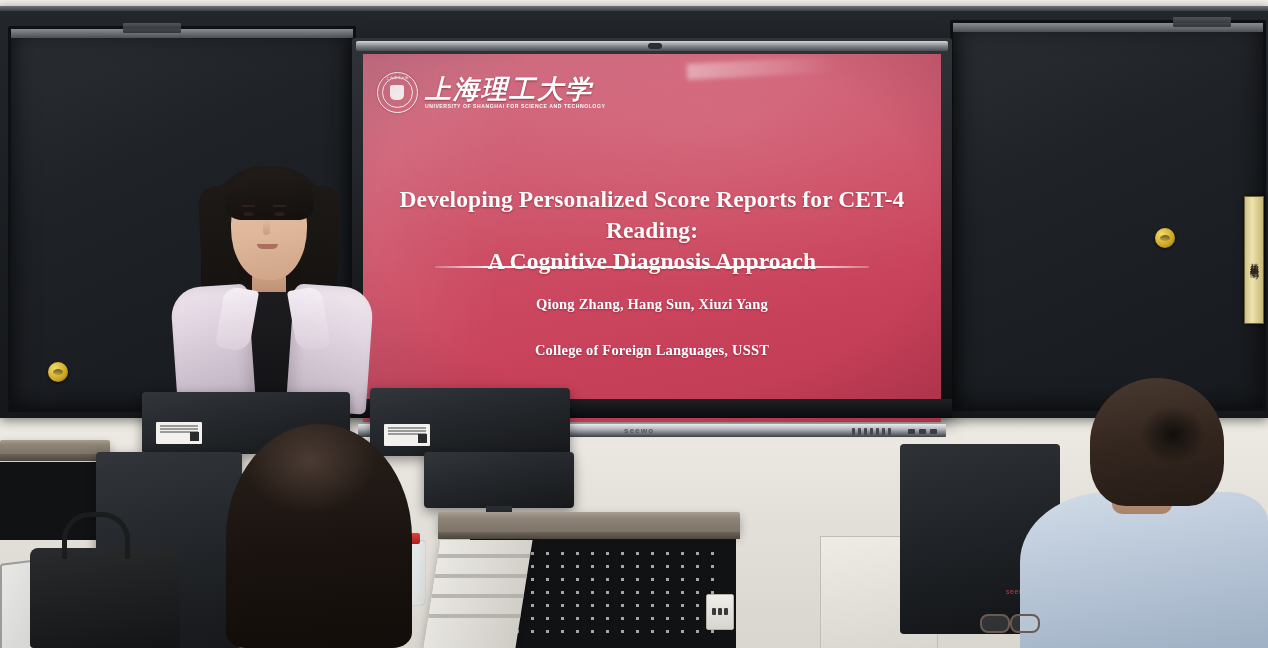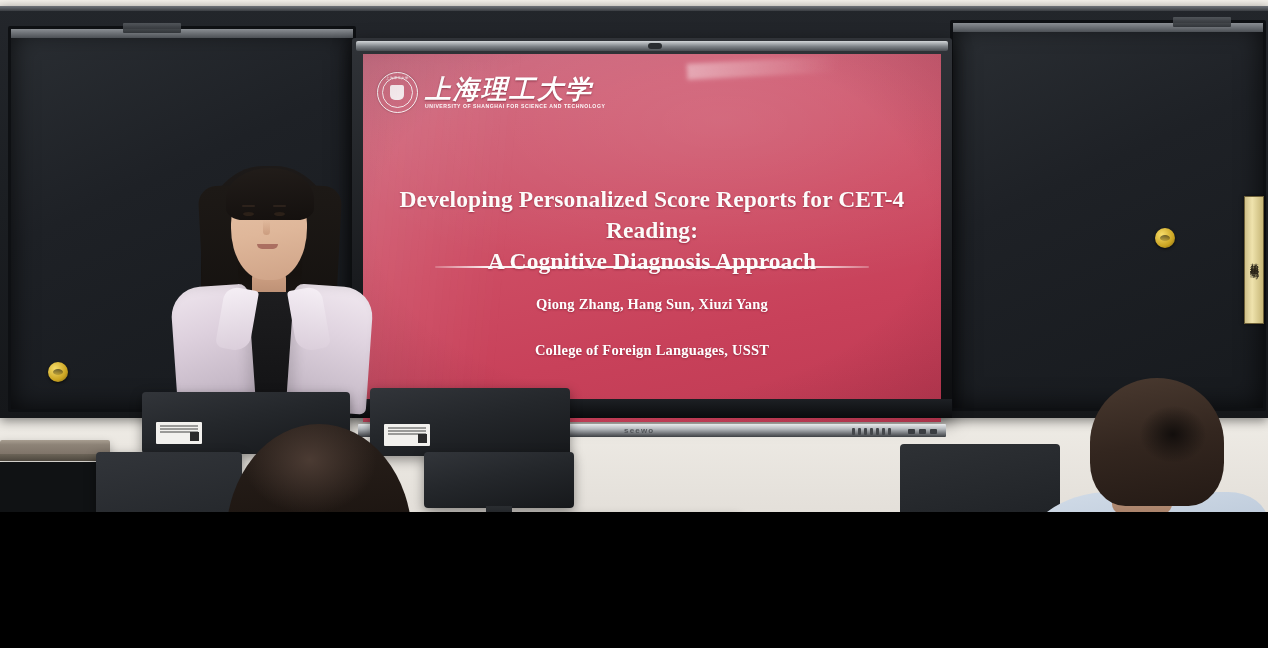--- a/index.html
+++ b/index.html
@@ -1,21 +1,21 @@
 <!DOCTYPE html>
 <html><head>
 <meta charset="utf-8">
 <title>Conference Presentation Photo</title>
 <style>
   html,body{margin:0;padding:0;background:#000;}
   body{font-family:"Liberation Sans",sans-serif;}
 
   #scene{
     position:relative;
-    width:1268px;height:512px;
+    width:1268px;height:648px;
     overflow:hidden;
     background:#bef264;
   }
 
   
   .wall{
     position:absolute;left:0;top:0;width:1268px;height:648px;
     background:
       linear-gradient(180deg,#e6e2dc 0%,#dedad4 62%,#d6d2cc 100%);
   }

